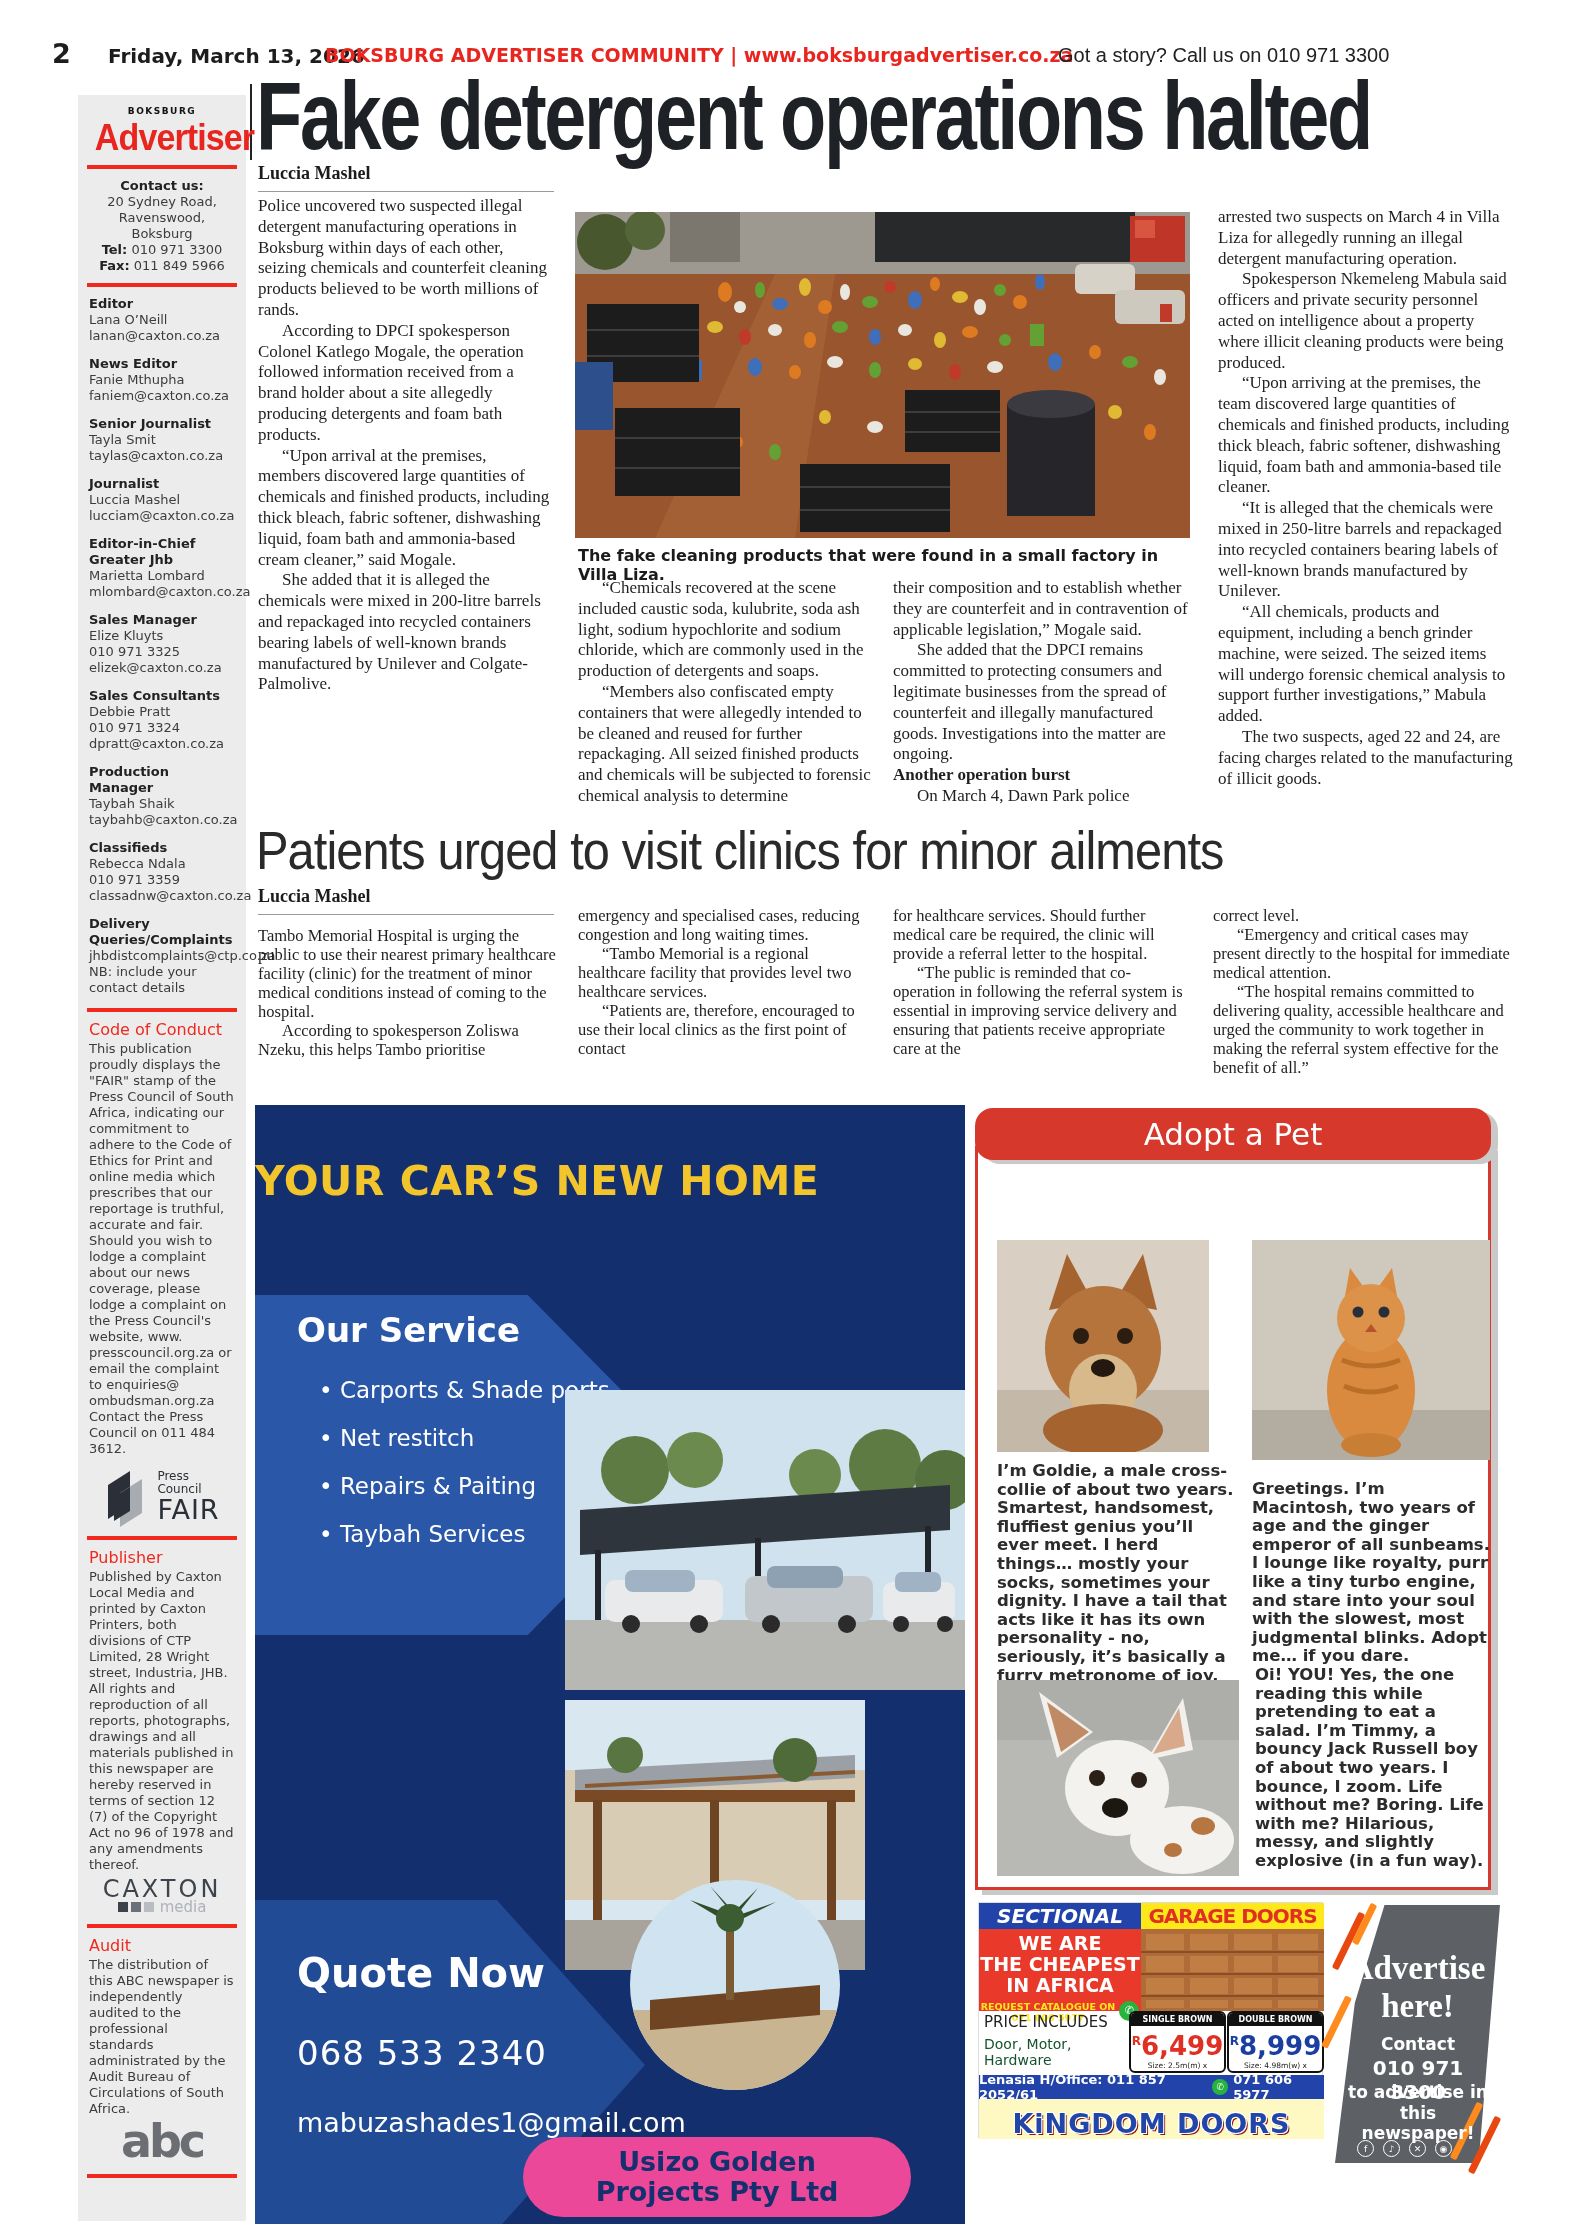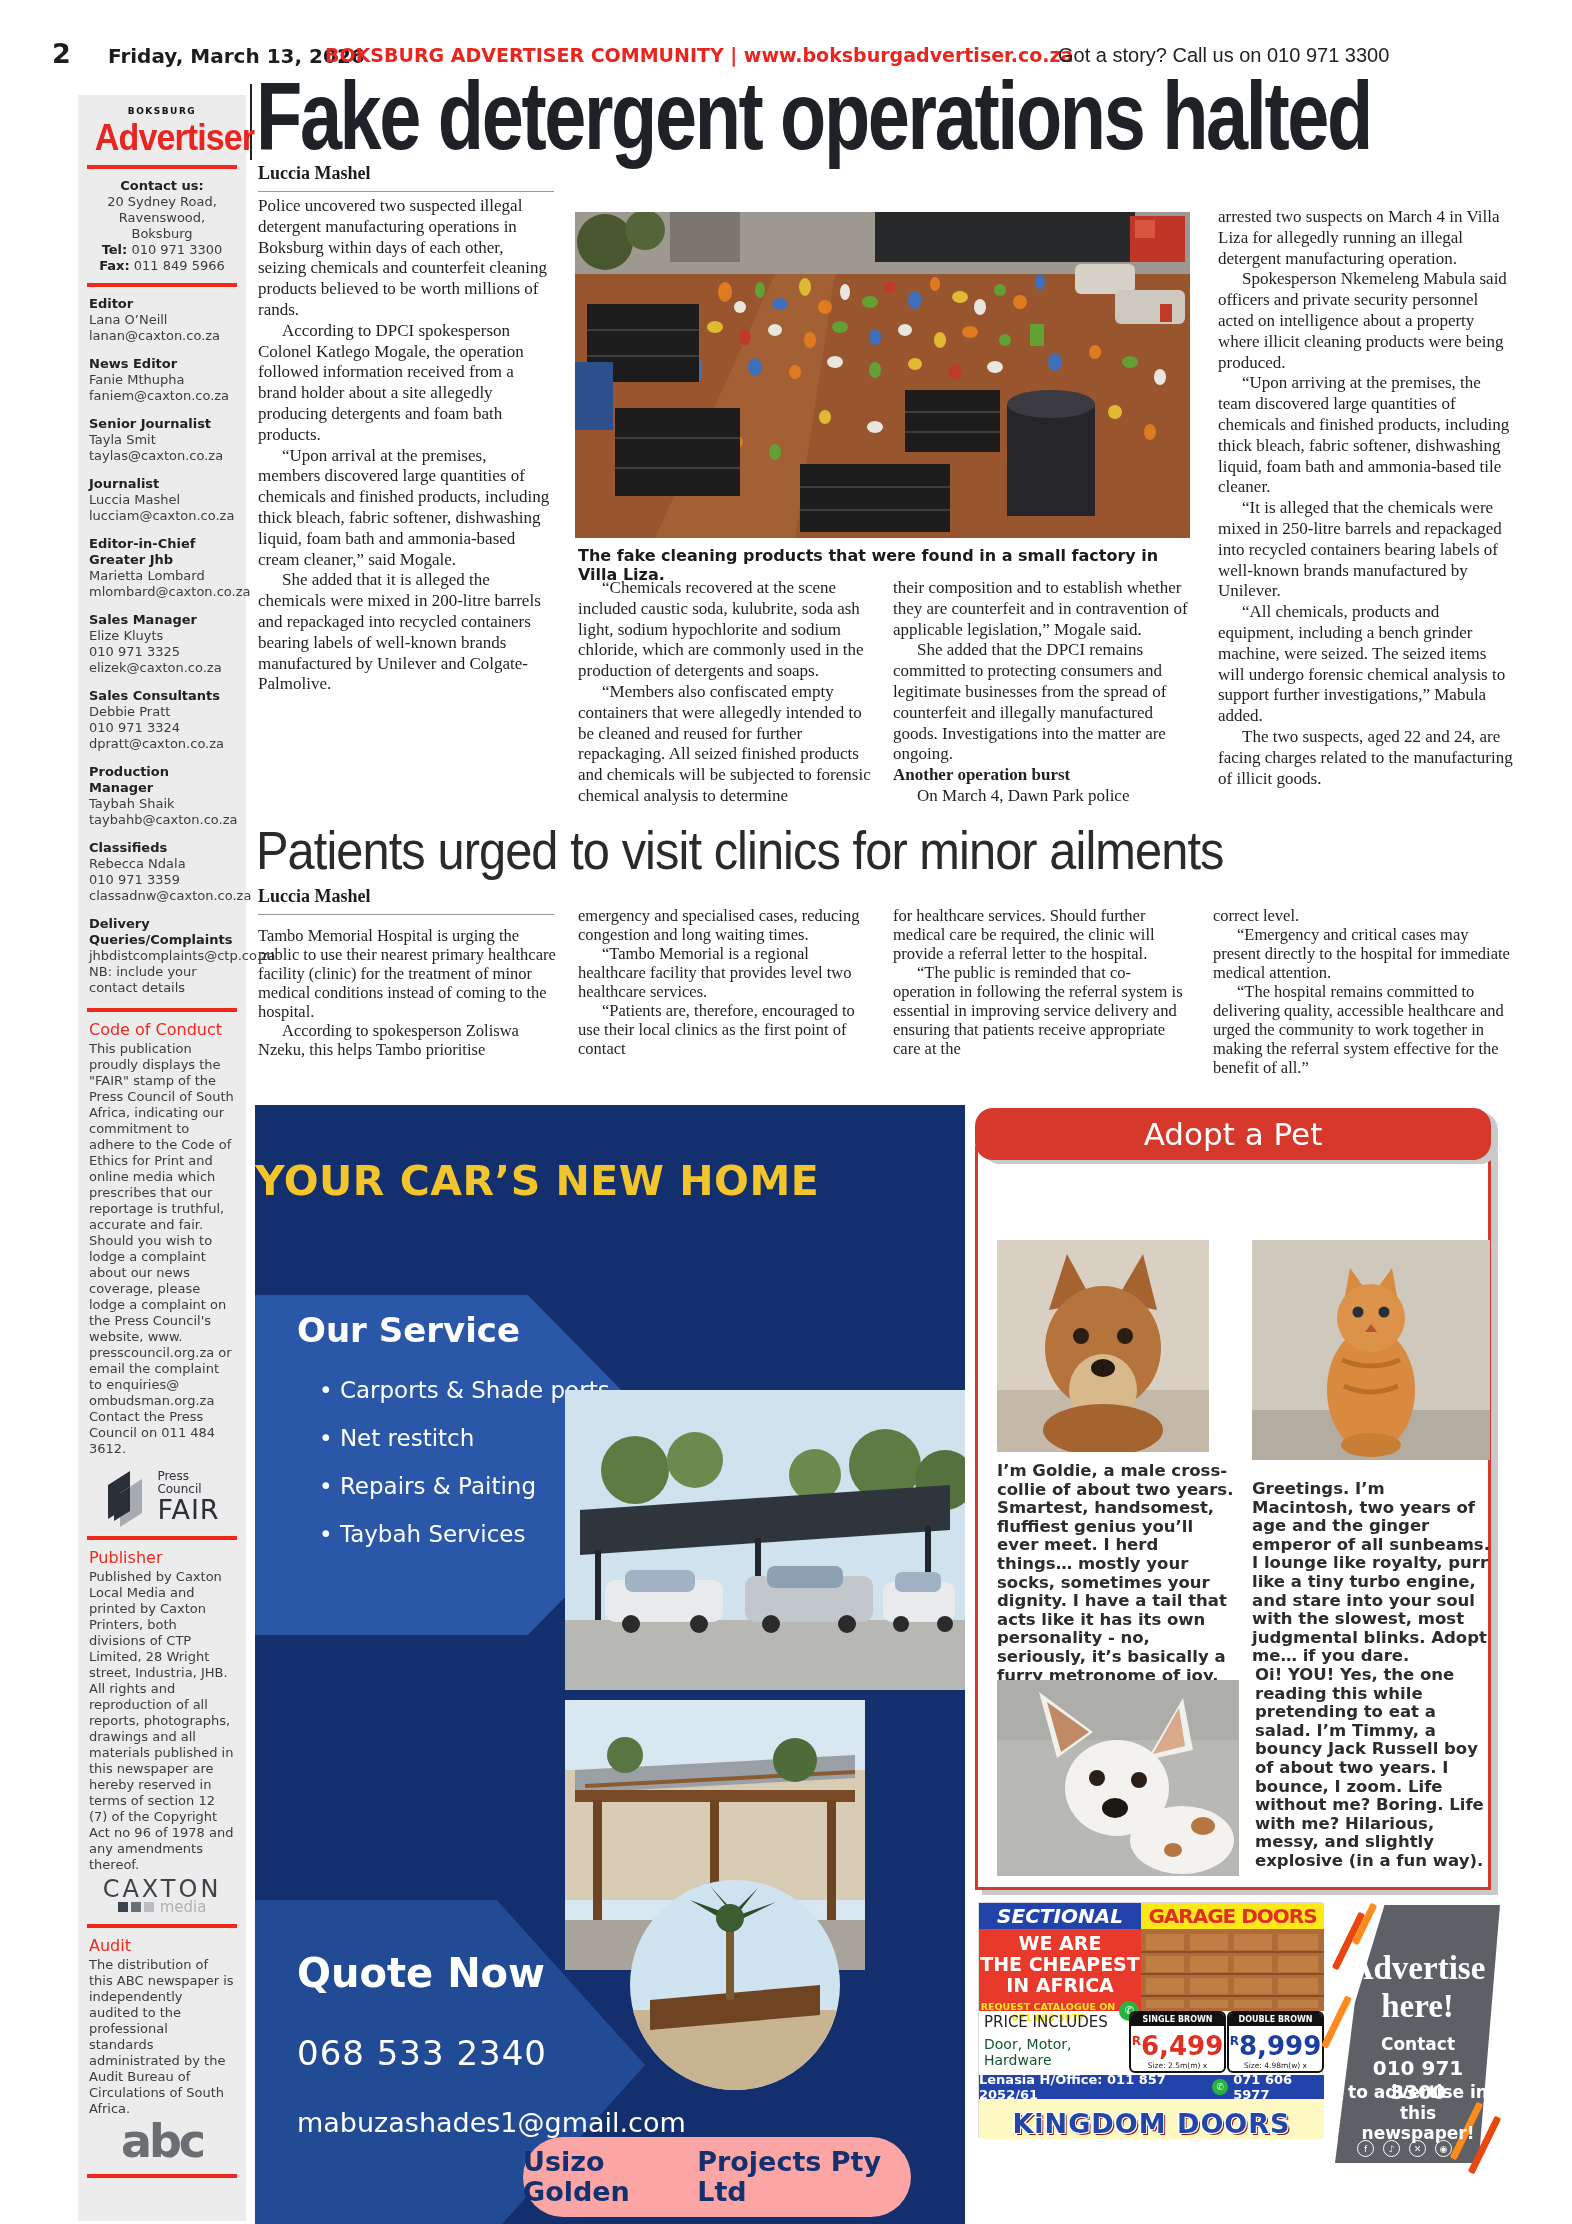--- a/index.html
+++ b/index.html
@@ -49,21 +49,21 @@
 .carad{left:255px;top:1105px;width:710px;height:1119px;background:#142f6d;overflow:hidden;color:#fff}
 .chev{position:absolute;clip-path:polygon(0 0,62% 0,100% 50%,62% 100%,0 100%)}
 .car-title{position:absolute;left:0;right:0;top:52px;text-align:left;font-weight:bold;font-size:41px;color:#f3c52c;letter-spacing:.5px}
 .car-service{position:absolute;left:42px;top:205px;font-size:34px;font-weight:bold}
 .car-list{position:absolute;left:64px;top:272px;list-style:none}
 .car-list li{font-size:23px;margin:0 0 22px 0;white-space:nowrap}
 .car-list li::before{content:"•  ";}
 .car-quote{position:absolute;left:42px;top:845px;font-size:40px;font-weight:bold}
 .car-phone{position:absolute;left:42px;top:928px;font-size:34px;letter-spacing:1px}
 .car-email{position:absolute;left:42px;top:1002px;font-size:27px}
-.car-pill{position:absolute;left:268px;top:1032px;width:388px;height:80px;background:#fca5a5;border-radius:40px;display:flex;flex-direction:row;align-items:center;justify-content:center;color:#14306e;font-weight:bold;font-size:27px;line-height:30px}
+.car-pill{position:absolute;left:268px;top:1032px;width:388px;height:80px;background:#ec4899;border-radius:40px;display:flex;flex-direction:column;align-items:center;justify-content:center;color:#14306e;font-weight:bold;font-size:27px;line-height:30px}
 .photo{position:absolute;display:block}
 
 .adopt{left:975px;top:1108px;width:530px;height:782px}
 .adopt-head{position:absolute;left:0;top:0;width:516px;height:52px;background:#d6382b;border-radius:18px;color:#fff;font-size:31px;display:flex;align-items:center;justify-content:center;box-shadow:7px 4px 0 #c9c9c9;z-index:2}
 .adopt-box{position:absolute;left:0;top:38px;width:516px;height:744px;border:3px solid #d6382b;background:#fff;box-shadow:7px 5px 0 #c9c9c9}
 .adopt-intro{position:absolute;left:20px;top:84px;width:478px;font-size:18.5px;line-height:24px;color:#333;z-index:3}
 .pettext{position:absolute;font-weight:bold;font-size:16.5px;line-height:18.6px;color:#2c2c2c;z-index:3}
 .petphoto{position:absolute;z-index:3}
 
 .garage{left:978px;top:1902px;width:345px;height:236px;background:#fff;border:1px solid #ddd}

